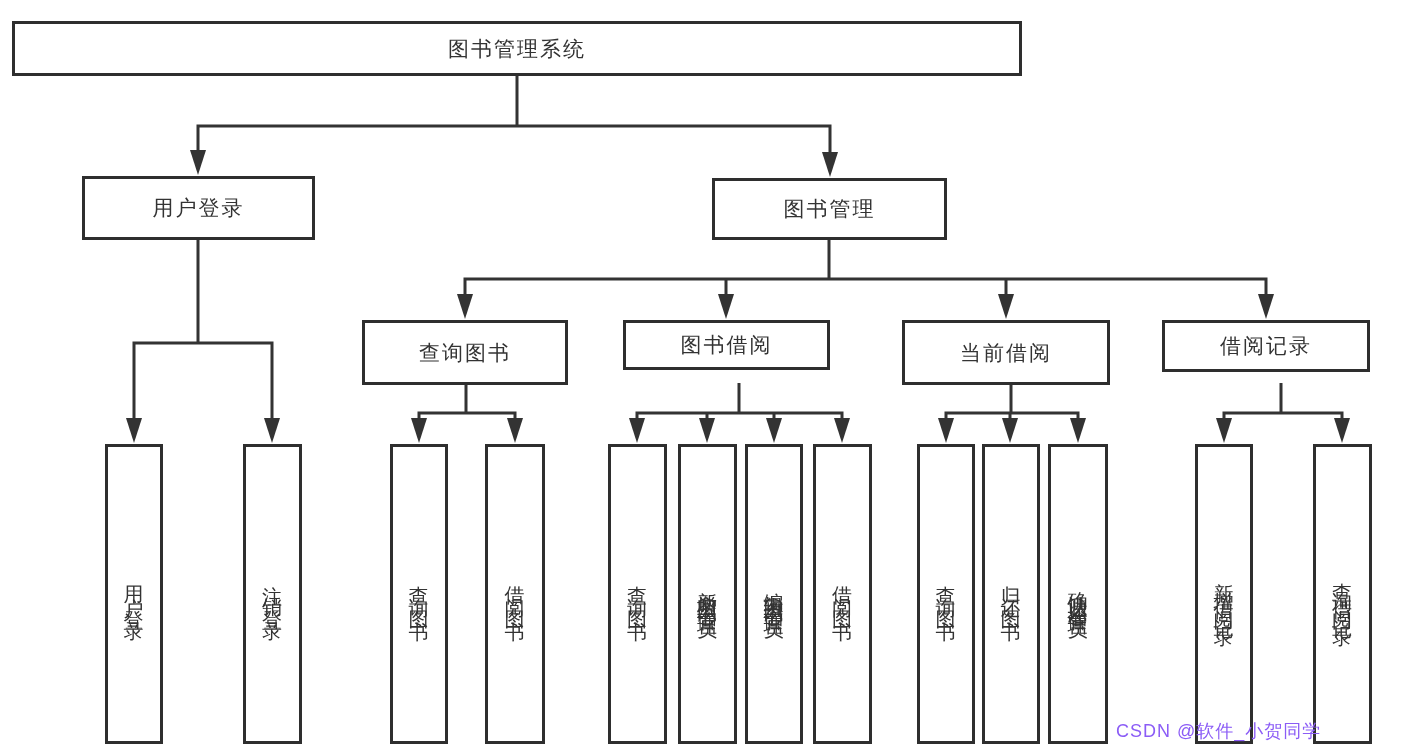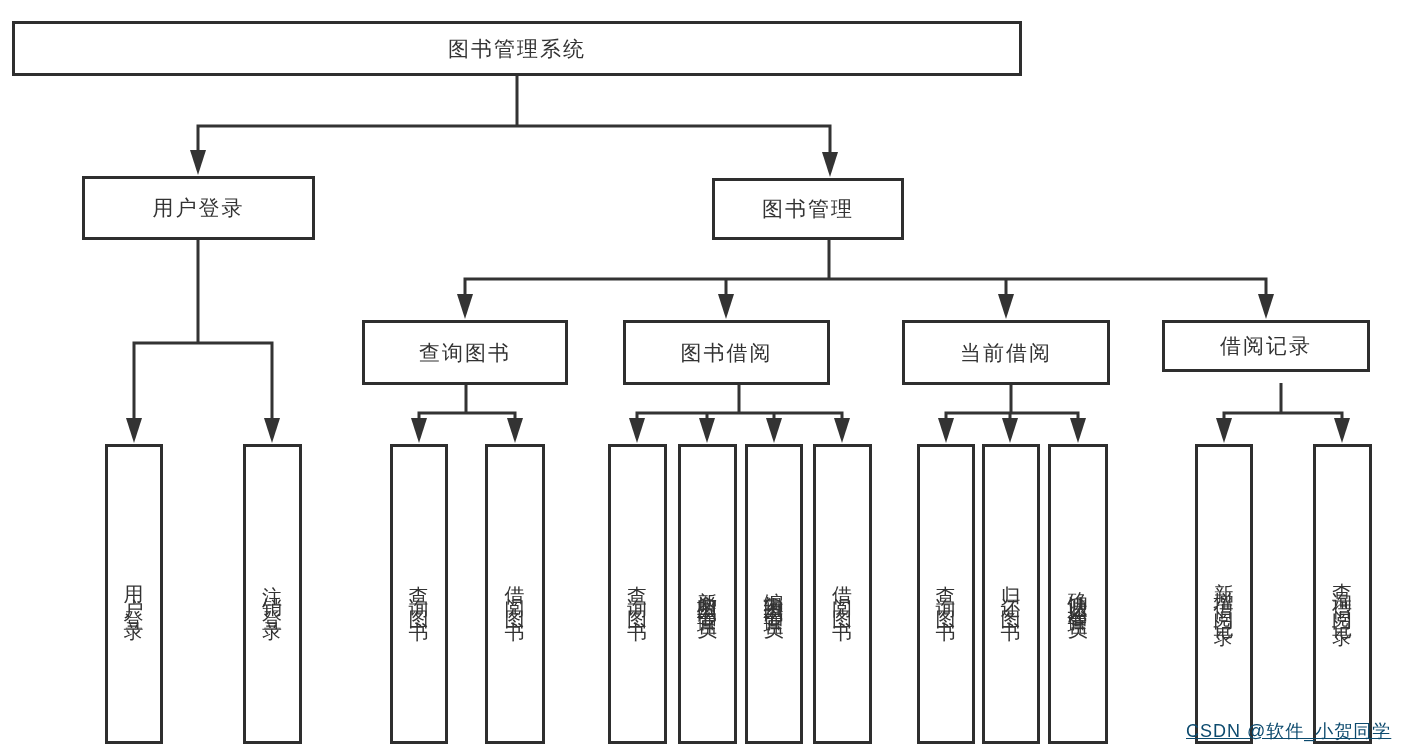--- a/index.html
+++ b/index.html
@@ -36,27 +36,26 @@
     color:#333333;
     line-height:1;
   }
   .leaf.lg{letter-spacing:9px;}
   .leaf.xl{letter-spacing:4px;}
   #connectors{position:absolute;left:0;top:0;width:1405px;height:747px;pointer-events:none;}
   #connectors path{stroke:#333333;stroke-width:3;fill:none;}
   #connectors polygon{fill:#333333;stroke:none;}
   .watermark{
     position:absolute;
-    left:1186px;top:711px;
+    left:1116px;top:711px;
     font-size:18px;
-    color:#0c4a6e;
+    color:#8b5cf6;
     letter-spacing:1px;
     z-index:5;
     white-space:nowrap;
-    text-decoration:underline;
   }
 </style>
 </head>
 <body>
 
 <div class="canvas">
 
   <svg id="connectors" viewBox="0 0 1405 747" xmlns="http://www.w3.org/2000/svg">
 
     <g>
@@ -103,24 +102,24 @@
     <g>
       <path d="M1281 375 L1281 406.5 M1222.5 405 L1343.5 405 M1224 405 L1224 413 M1342 405 L1342 413"></path>
       <polygon points="1216,410 1232,410 1224,435"></polygon>
       <polygon points="1334,410 1350,410 1342,435"></polygon>
     </g>
   </svg>
 
   <div class="node" style="left:12px;top:13px;width:1010px;height:55px;">图书管理系统</div>
 
   <div class="node" style="left:82px;top:168px;width:233px;height:64px;">用户登录</div>
-  <div class="node" style="left:712px;top:170px;width:192px;height:62px;">图书管理</div>
+  <div class="node" style="left:712px;top:170px;width:235px;height:62px;">图书管理</div>
 
   <div class="node" style="left:362px;top:312px;width:206px;height:65px;">查询图书</div>
-  <div class="node" style="left:623px;top:312px;width:207px;height:65px;">图书借阅</div>
+  <div class="node" style="left:623px;top:312px;width:207px;height:50px;">图书借阅</div>
   <div class="node" style="left:902px;top:312px;width:208px;height:65px;">当前借阅</div>
   <div class="node" style="left:1162px;top:312px;width:208px;height:52px;">借阅记录</div>
 
   <div class="leaf" style="left:105px;top:436px;width:58px;height:300px;">用户登录</div>
   <div class="leaf" style="left:243px;top:436px;width:59px;height:300px;">注销登录</div>
 
   <div class="leaf" style="left:390px;top:436px;width:58px;height:300px;">查询图书</div>
   <div class="leaf" style="left:485px;top:436px;width:60px;height:300px;">借阅图书</div>
 
   <div class="leaf" style="left:608px;top:436px;width:59px;height:300px;">查询图书</div>

